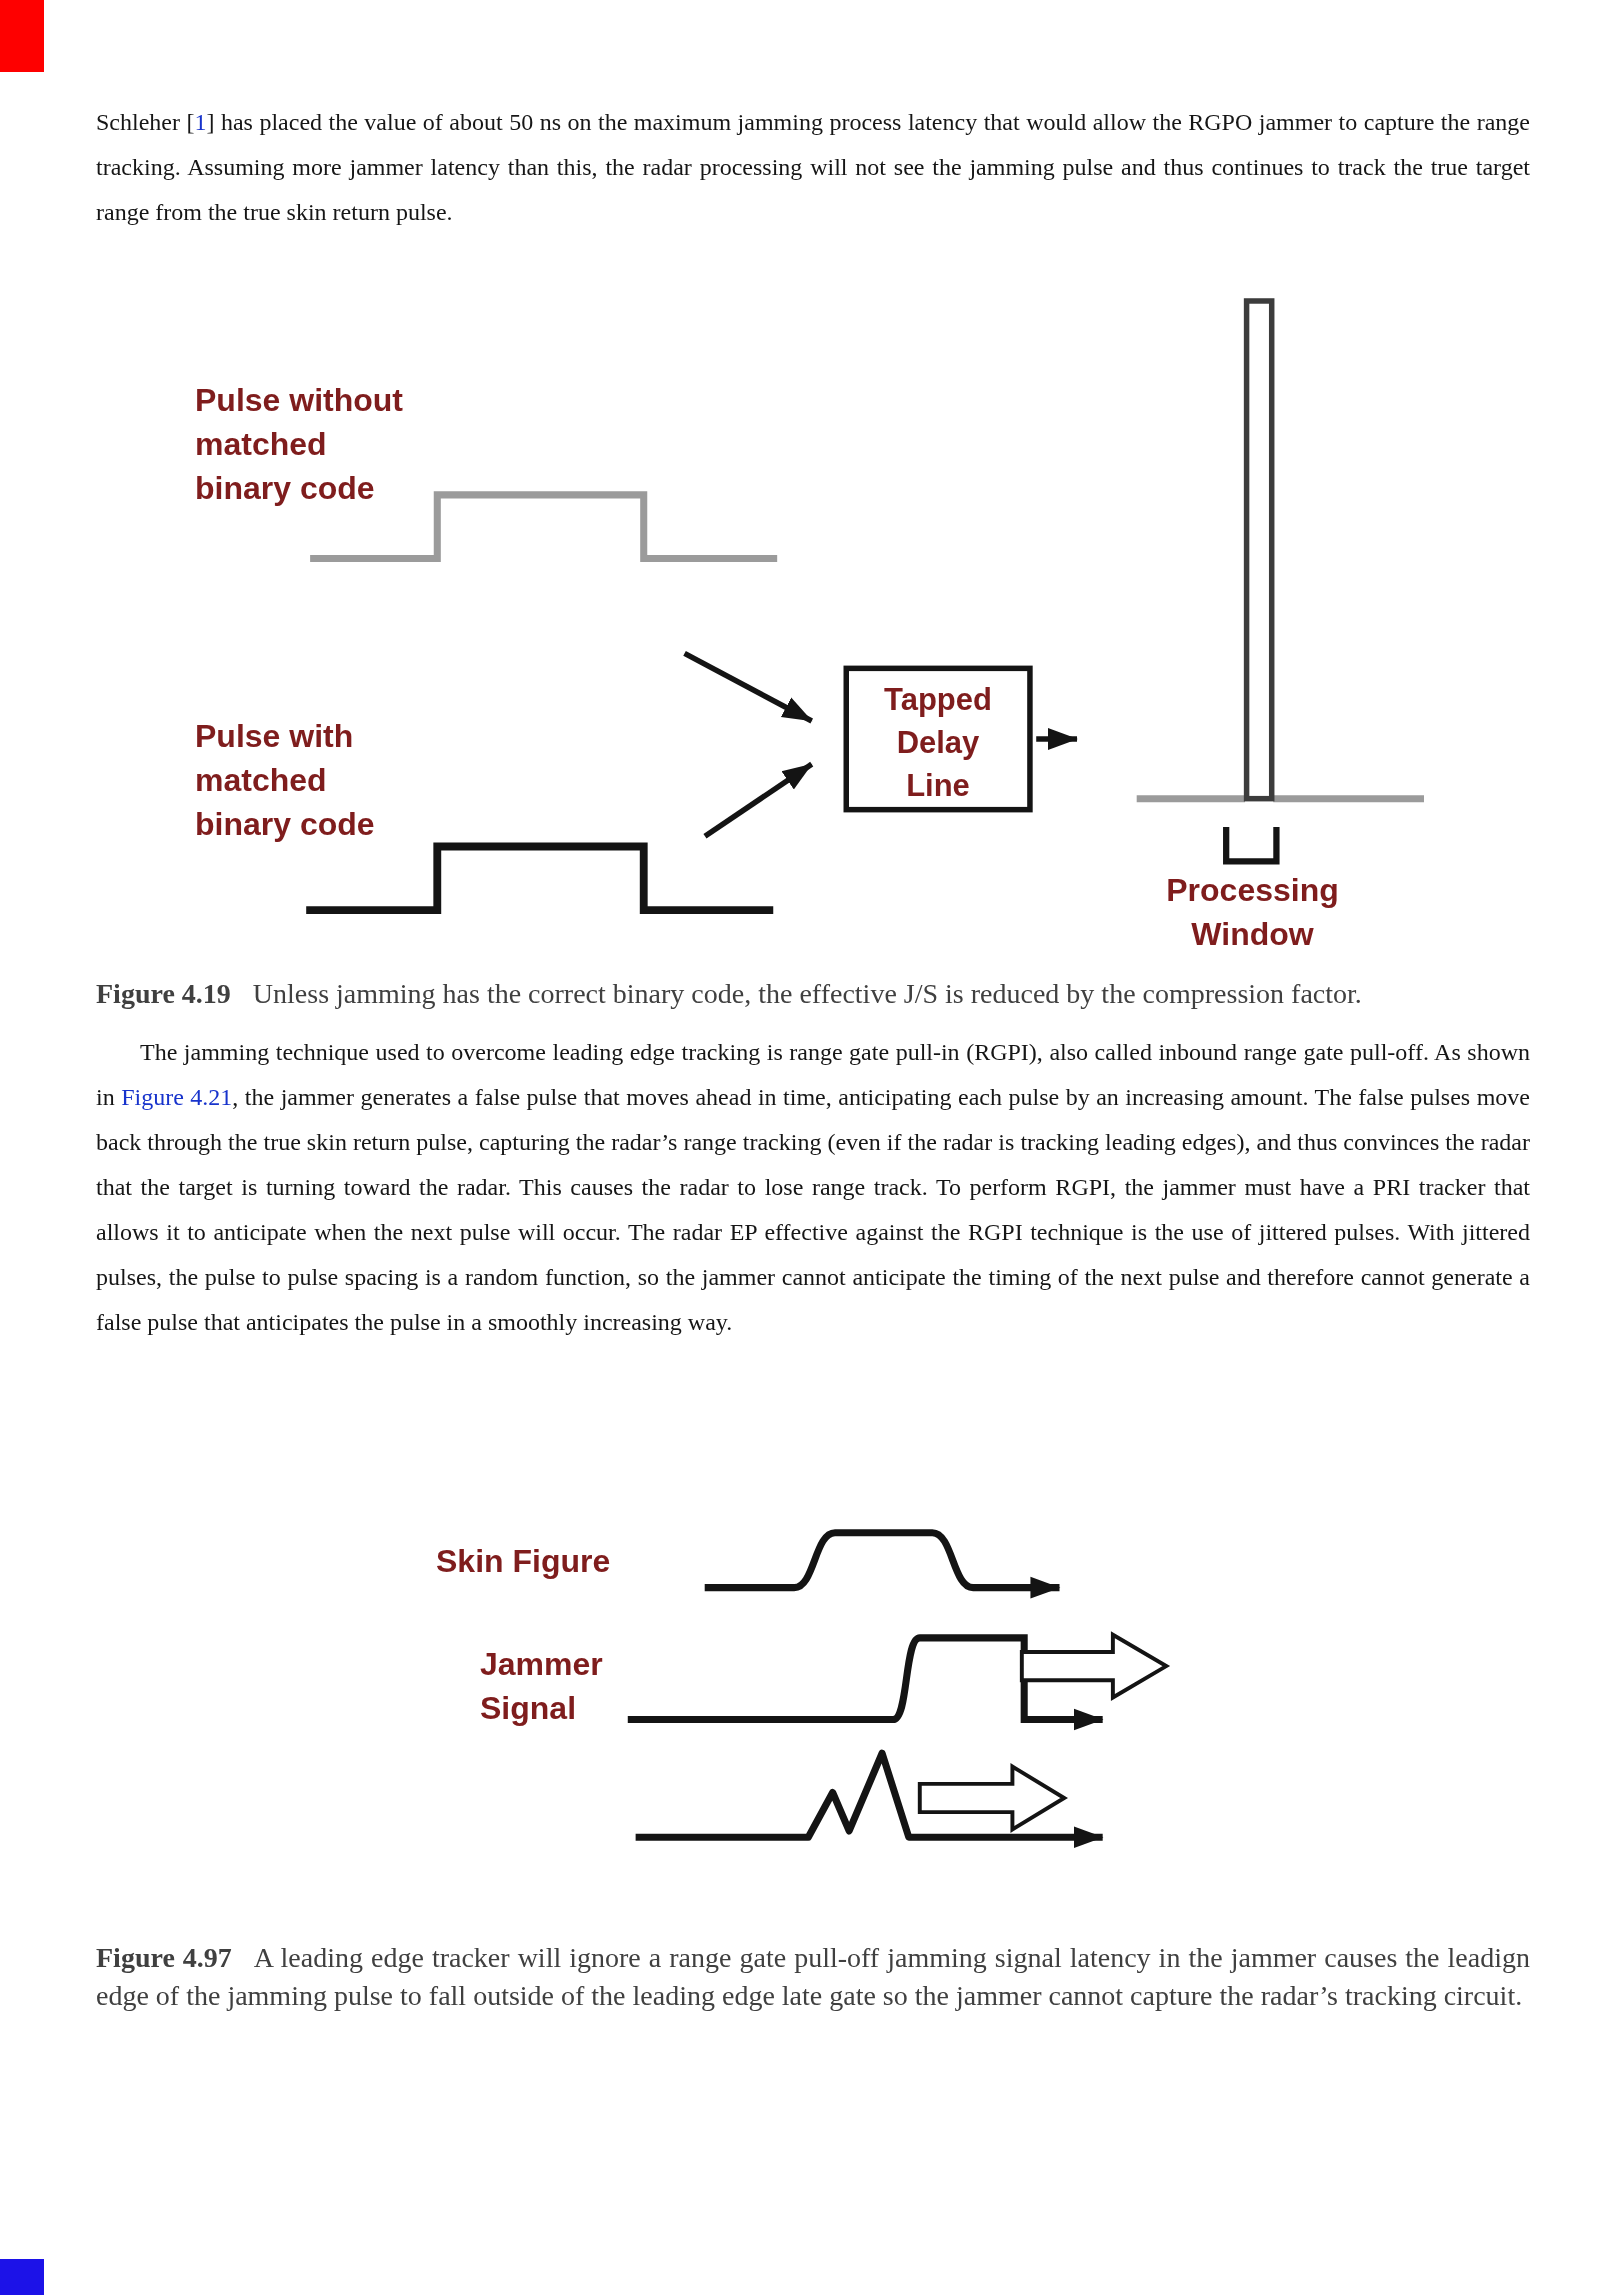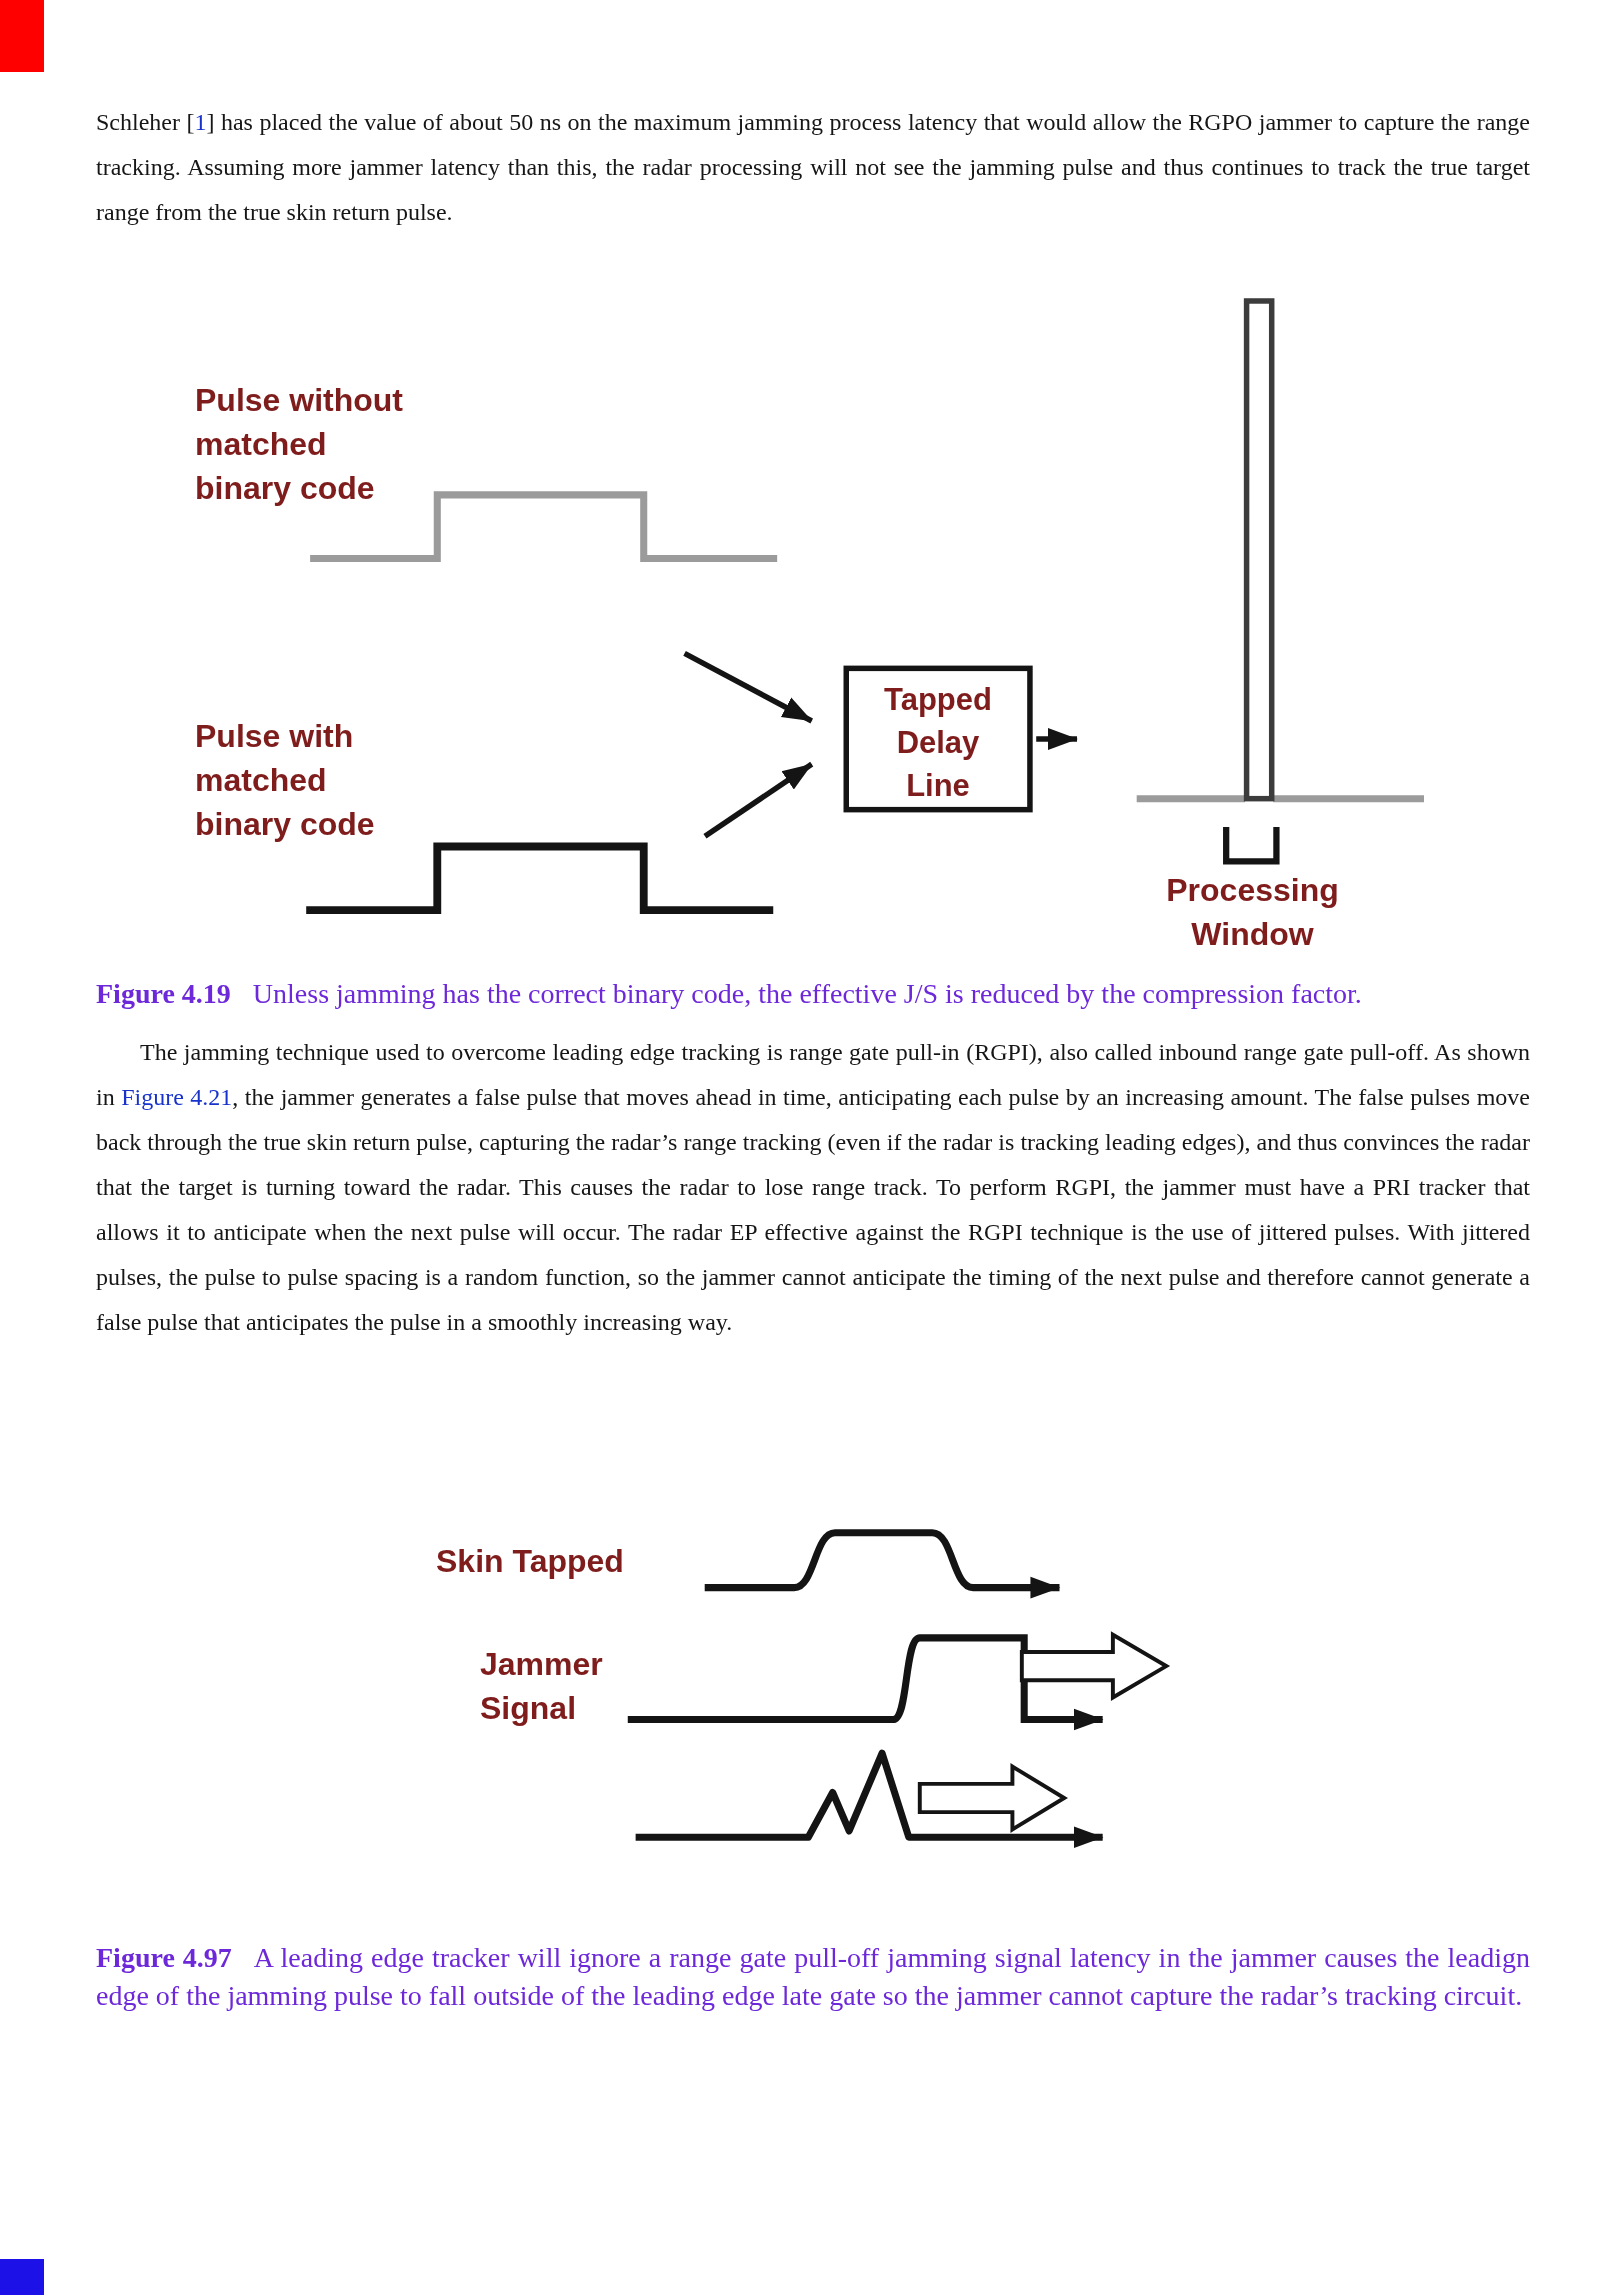--- a/index.html
+++ b/index.html
@@ -36,21 +36,21 @@
     font-size:32px;
     line-height:44px;
     white-space:pre-line;
     color:#7f1d1d;
   }
   .center { text-align:center; }
   .caption {
     position:absolute; left:96px; width:1434px;
     font-size:28px; line-height:38px;
     text-align:justify;
-    color:#6d28d9;
+    color:#404040;
   }
   .fig-num { font-weight:700; }
   .cap-text { margin-left:22px; }
   .fig-svg { position:absolute; }
 </style>
 </head>
 <body>
 
 <div class="page">
 
@@ -111,20 +111,20 @@
 
     <path d="M800,2190 L1138,2190 C1158,2190 1152,2086 1172,2086 L1305,2086 L1305,2190 L1405,2190" fill="none" stroke="#141414" stroke-width="9" marker-end="url(#ah420)"></path>
 
     <polygon points="1302,2104 1418,2104 1418,2082 1486,2122 1418,2162 1418,2140 1302,2140" fill="#ffffff" stroke="#141414" stroke-width="5"></polygon>
 
     <path d="M810,2340 L1030,2340 L1061,2283 L1082,2332 L1124,2233 L1158,2340 L1405,2340" fill="none" stroke="#141414" stroke-width="9" stroke-linejoin="round" marker-end="url(#ah420)"></path>
 
     <polygon points="1172,2272 1290,2272 1290,2250 1356,2290 1290,2330 1290,2308 1172,2308" fill="#ffffff" stroke="#141414" stroke-width="5"></polygon>
   </svg>
 
-  <div class="fig-label" style="left:436px; top:1539px;">Skin Tapped</div>
+  <div class="fig-label" style="left:436px; top:1539px;">Skin Figure</div>
   <div class="fig-label" style="left:480px; top:1642px;">Jammer
 Signal</div>
 
   <div class="caption" style="top:1939px;"><span class="fig-num">Figure 4.97</span><span class="cap-text">A leading edge tracker will ignore a range gate pull-off jamming signal latency in the jammer causes the leadign edge of the jamming pulse to fall outside of the leading edge late gate so the jammer cannot capture the radar’s tracking circuit.</span></div>
 
 </div>
 
 
 </body></html>

